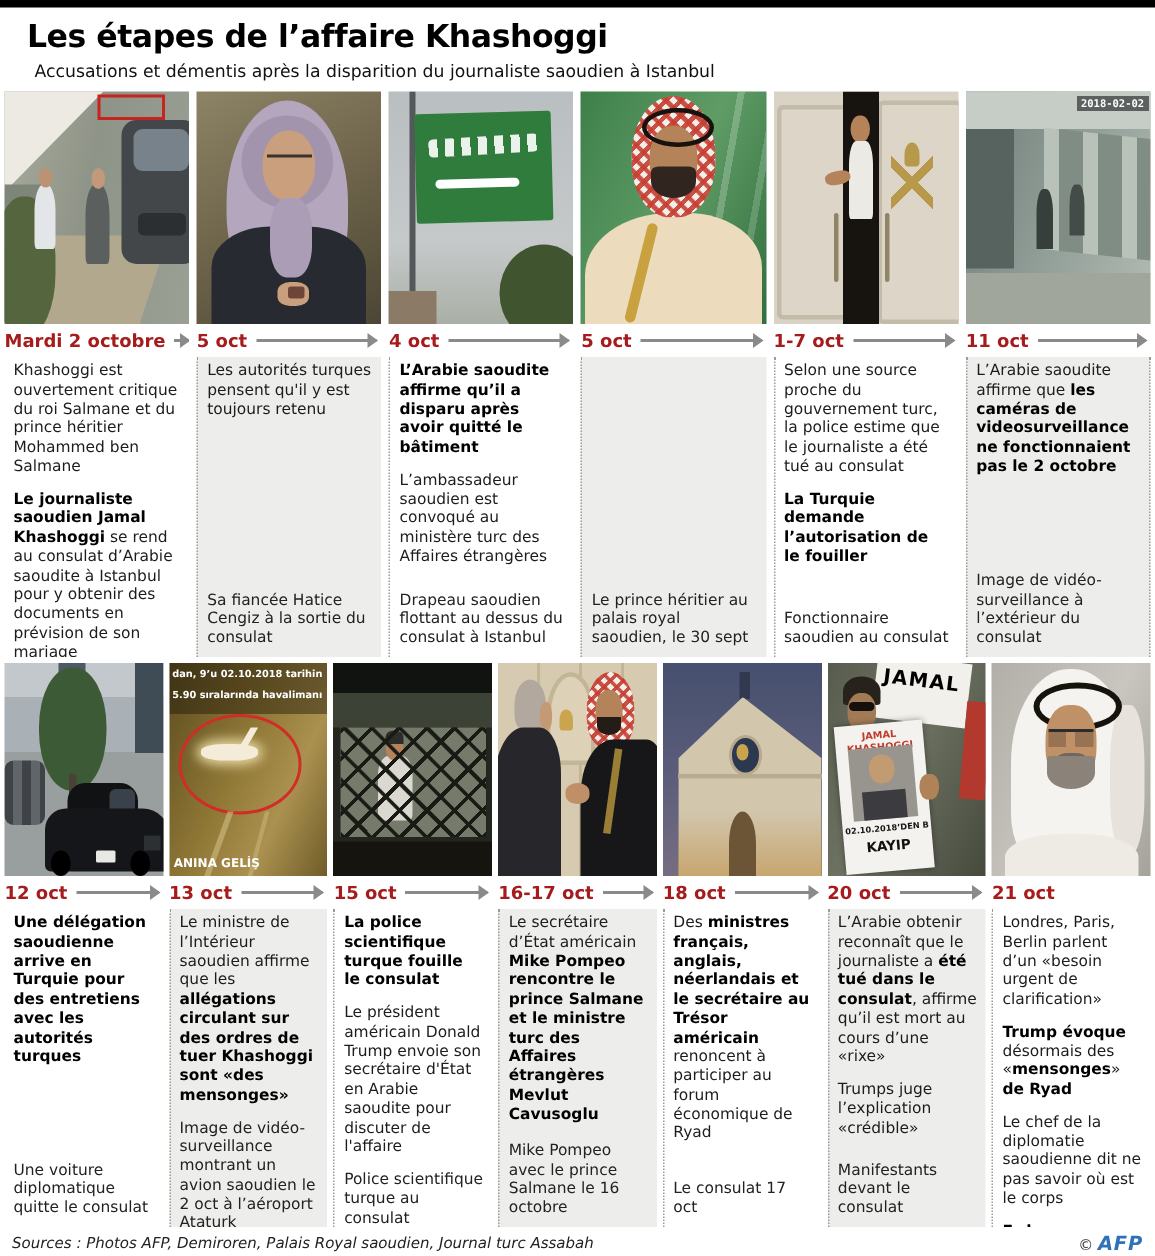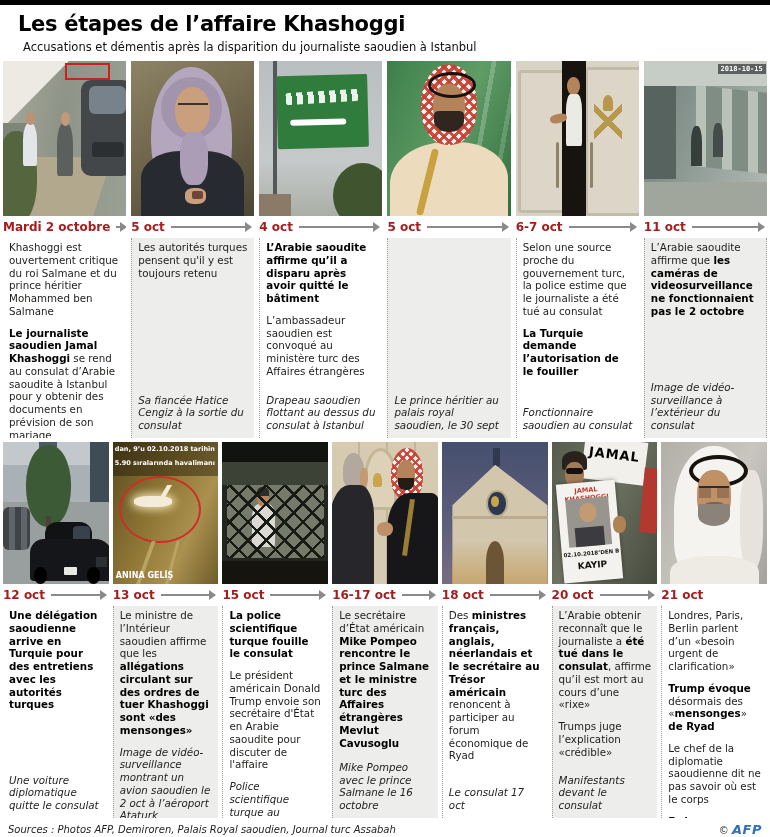--- a/index.html
+++ b/index.html
@@ -19,21 +19,21 @@
   .aline{flex:1;height:2px;background:#8a8a8a;position:relative;margin:0 3px 0 6px;min-width:10px}
   .aline::after{content:"";position:absolute;right:-1px;top:-4px;width:0;height:0;
                 border:5px solid transparent;border-left:7px solid #8a8a8a;border-right:none}
   .tbody{padding:3px 6px 4px 6px;display:flex;flex-direction:column;overflow:hidden;
          border-left:1px dotted #9b9b9b;font-size:10.3px;line-height:1.24}
   .tbody.first{border-left:none}
   .tbody.alt{background:#ededeb}
   .tbody.lastb{border-right:1px dotted #9b9b9b}
   .paras p{margin:0 0 9px}
   .paras b{font-weight:700;color:#000}
-  .caption{margin-top:auto;font-style:italic;color:#222;padding-bottom:2px}
+  .caption{margin-top:auto;color:#222;padding-bottom:2px}
   .ftr{display:flex;justify-content:space-between;align-items:center;padding:4px 8px 0 8px}
   .src{font-style:italic;font-size:10px;color:#222}
   .afp{font-size:10px;color:#333}
   .afp b{font-style:italic;font-weight:900;color:#2f72b8;font-size:13px;letter-spacing:.5px}
   .ovl{font-weight:700;color:#fff}
 </style>
 </head>
 <body>
 
 <div class="topbar"></div>
@@ -100,41 +100,41 @@
     <span style="left:60%;top:52%;width:2.5%;height:30%;background:#8f8468;border-radius:4px"></span>
     <span style="left:33%;top:52%;width:2.5%;height:30%;background:#8f8468;border-radius:4px"></span>
   </div>
   <div class="photo" style="background:linear-gradient(110deg,#6f7d78,#94a09a 55%,#b3bcb4)">
     <span style="left:0;top:0;width:100%;height:16%;background:#c6ccc6"></span>
     <span style="right:0;top:18%;width:58%;height:52%;background:repeating-linear-gradient(90deg,#b9c2b9 0 10px,#808d85 10px 26px);transform:skewY(6deg)"></span>
     <span style="left:0;top:16%;width:26%;height:60%;background:#57635e"></span>
     <span style="left:38%;top:42%;width:9%;height:26%;background:#363f3c;border-radius:40% 40% 0 0"></span>
     <span style="left:56%;top:40%;width:8%;height:22%;background:#434c48;border-radius:40% 40% 0 0"></span>
     <span style="left:0;bottom:0;width:100%;height:22%;background:#a0a69b"></span>
-    <span class="ovl" style="right:1%;top:2%;padding:1px 3px;background:#5c6160;font:700 7px 'DejaVu Sans Mono',monospace">2018-10-15</span>
+    <span class="ovl" style="right:1%;top:2%;padding:1px 3px;background:#5c6160;font:700 7px 'DejaVu Sans Mono',monospace">2018-02-02</span>
   </div>
 
   <div class="datecell">
       <span class="date">Mardi 2 octobre</span>
       <span class="aline"></span>
     </div>
   <div class="datecell">
       <span class="date">5 oct</span>
       <span class="aline"></span>
     </div>
   <div class="datecell">
       <span class="date">4 oct</span>
       <span class="aline"></span>
     </div>
   <div class="datecell">
       <span class="date">5 oct</span>
       <span class="aline"></span>
     </div>
   <div class="datecell">
-      <span class="date">6-7 oct</span>
+      <span class="date">1-7 oct</span>
       <span class="aline"></span>
     </div>
   <div class="datecell">
       <span class="date">11 oct</span>
       <span class="aline"></span>
     </div>
 
   <div class="tbody first">
     <div class="paras">
         <p><span>Khashoggi est ouvertement critique du roi Salmane et du prince héritier Mohammed ben Salmane</span></p>

